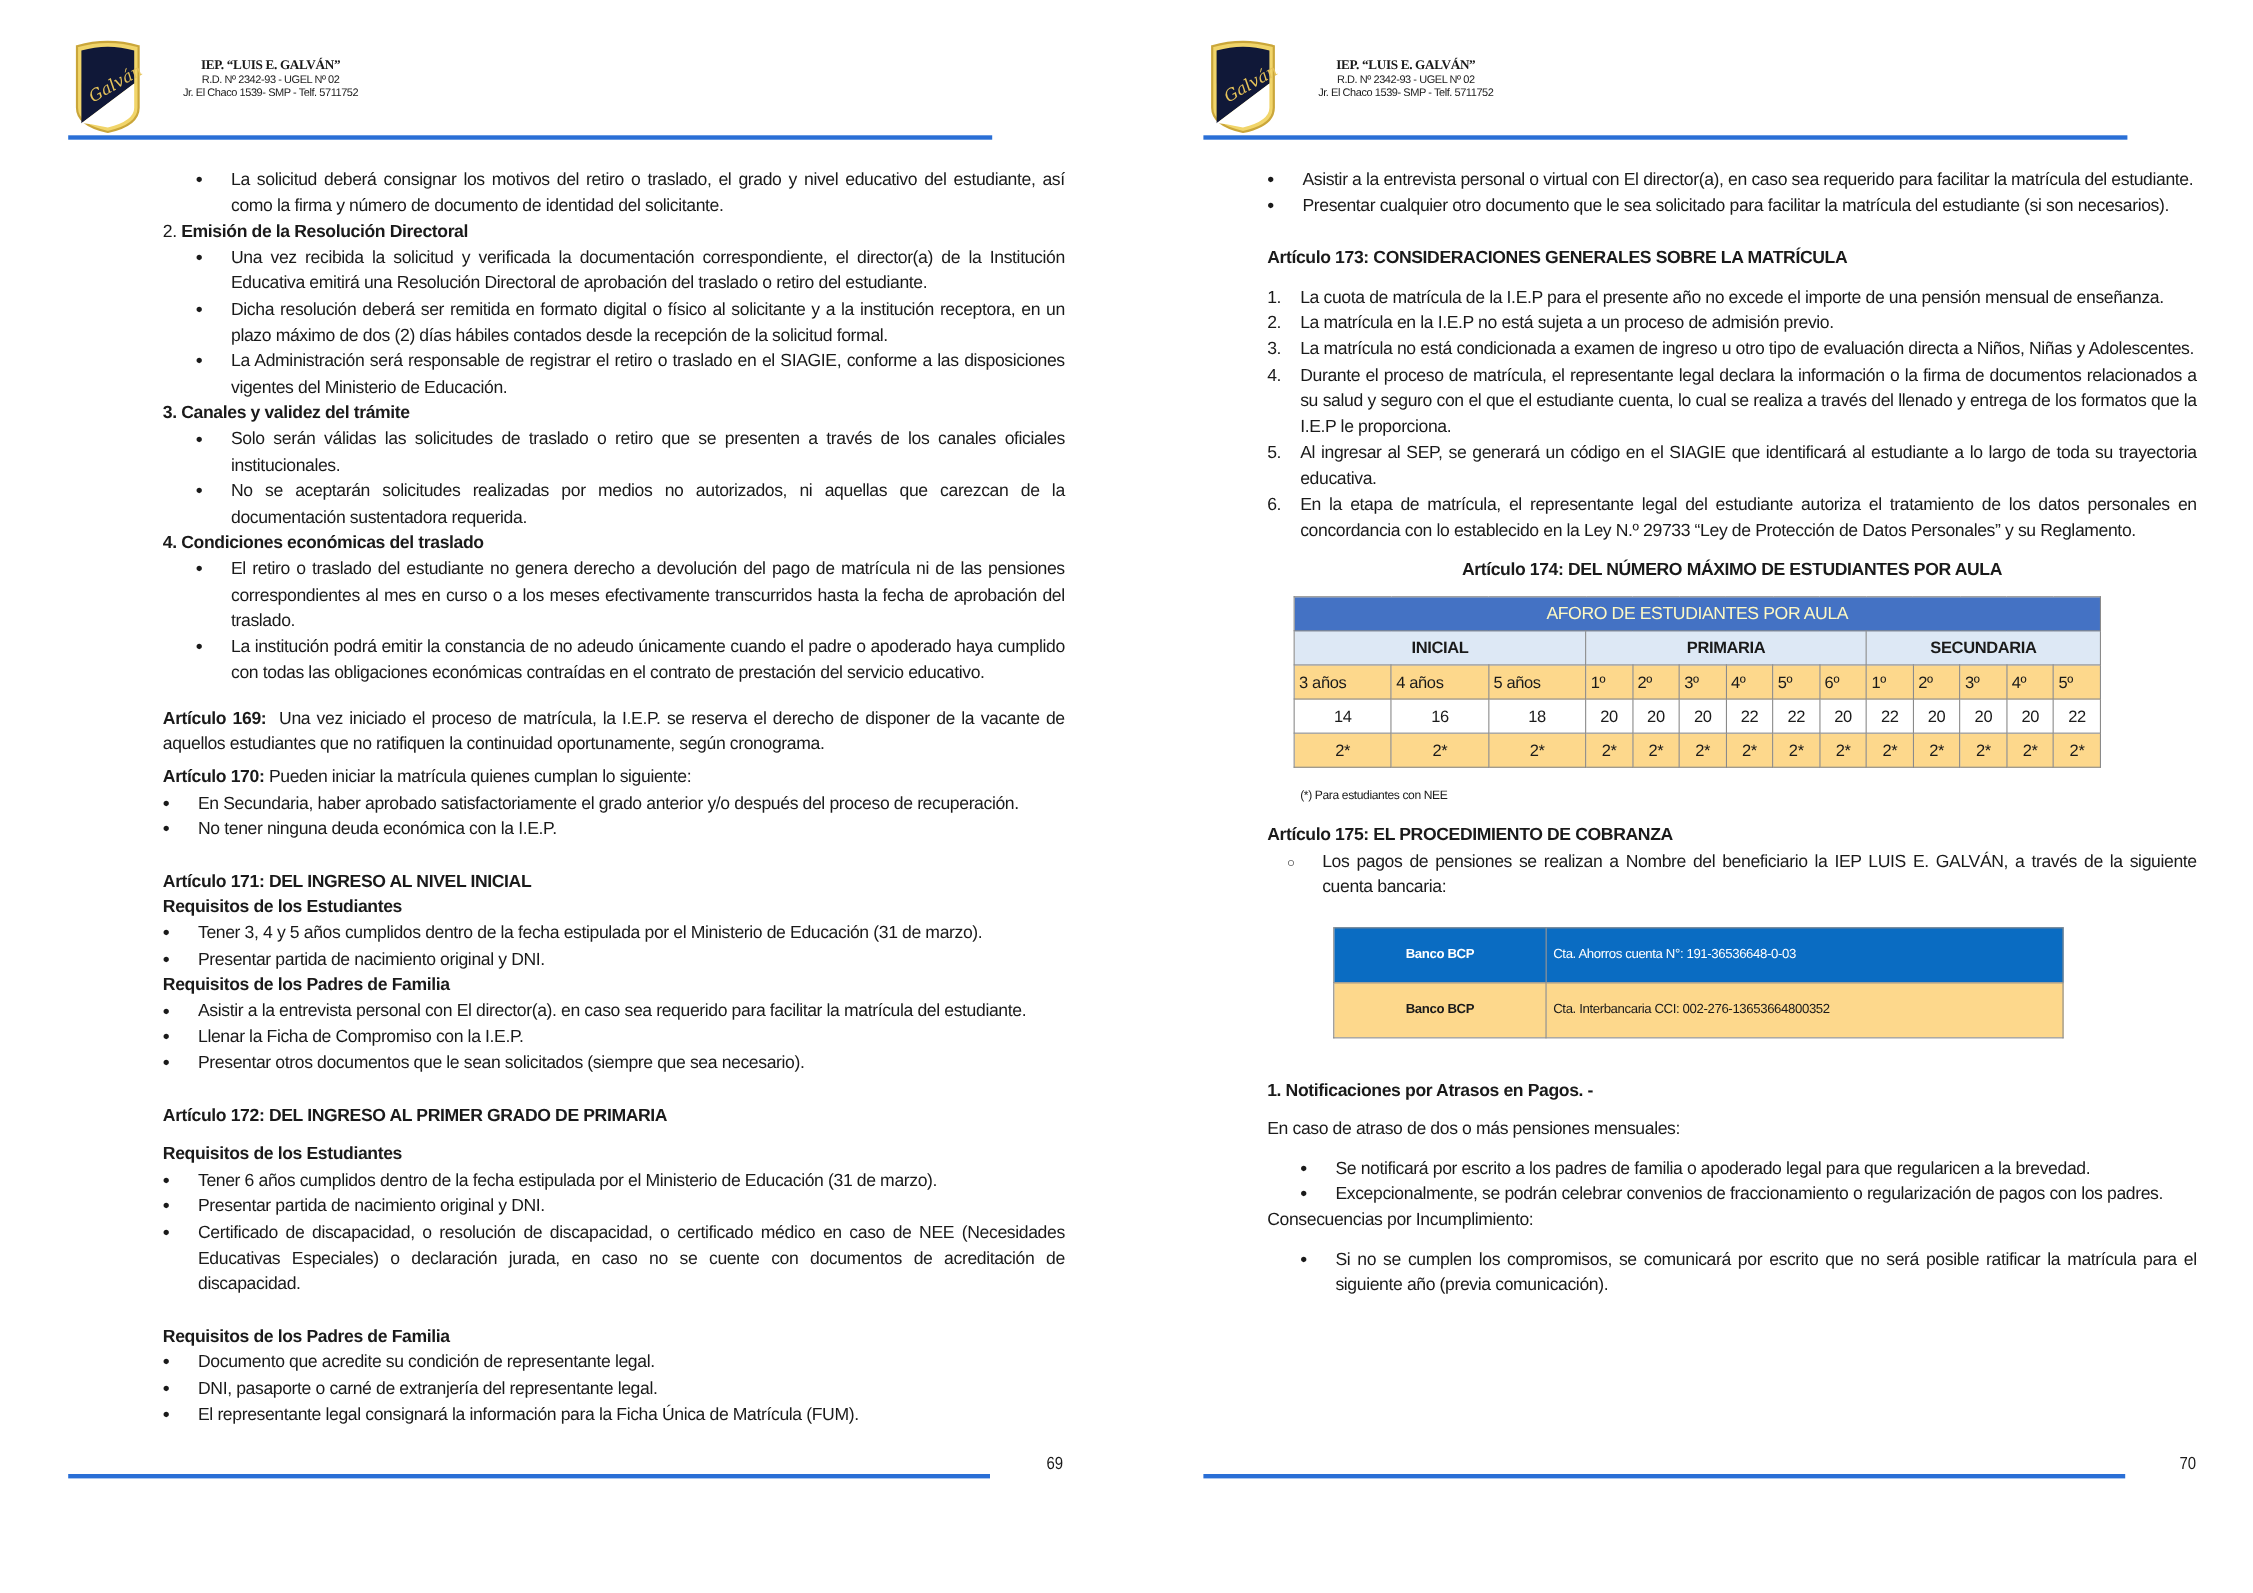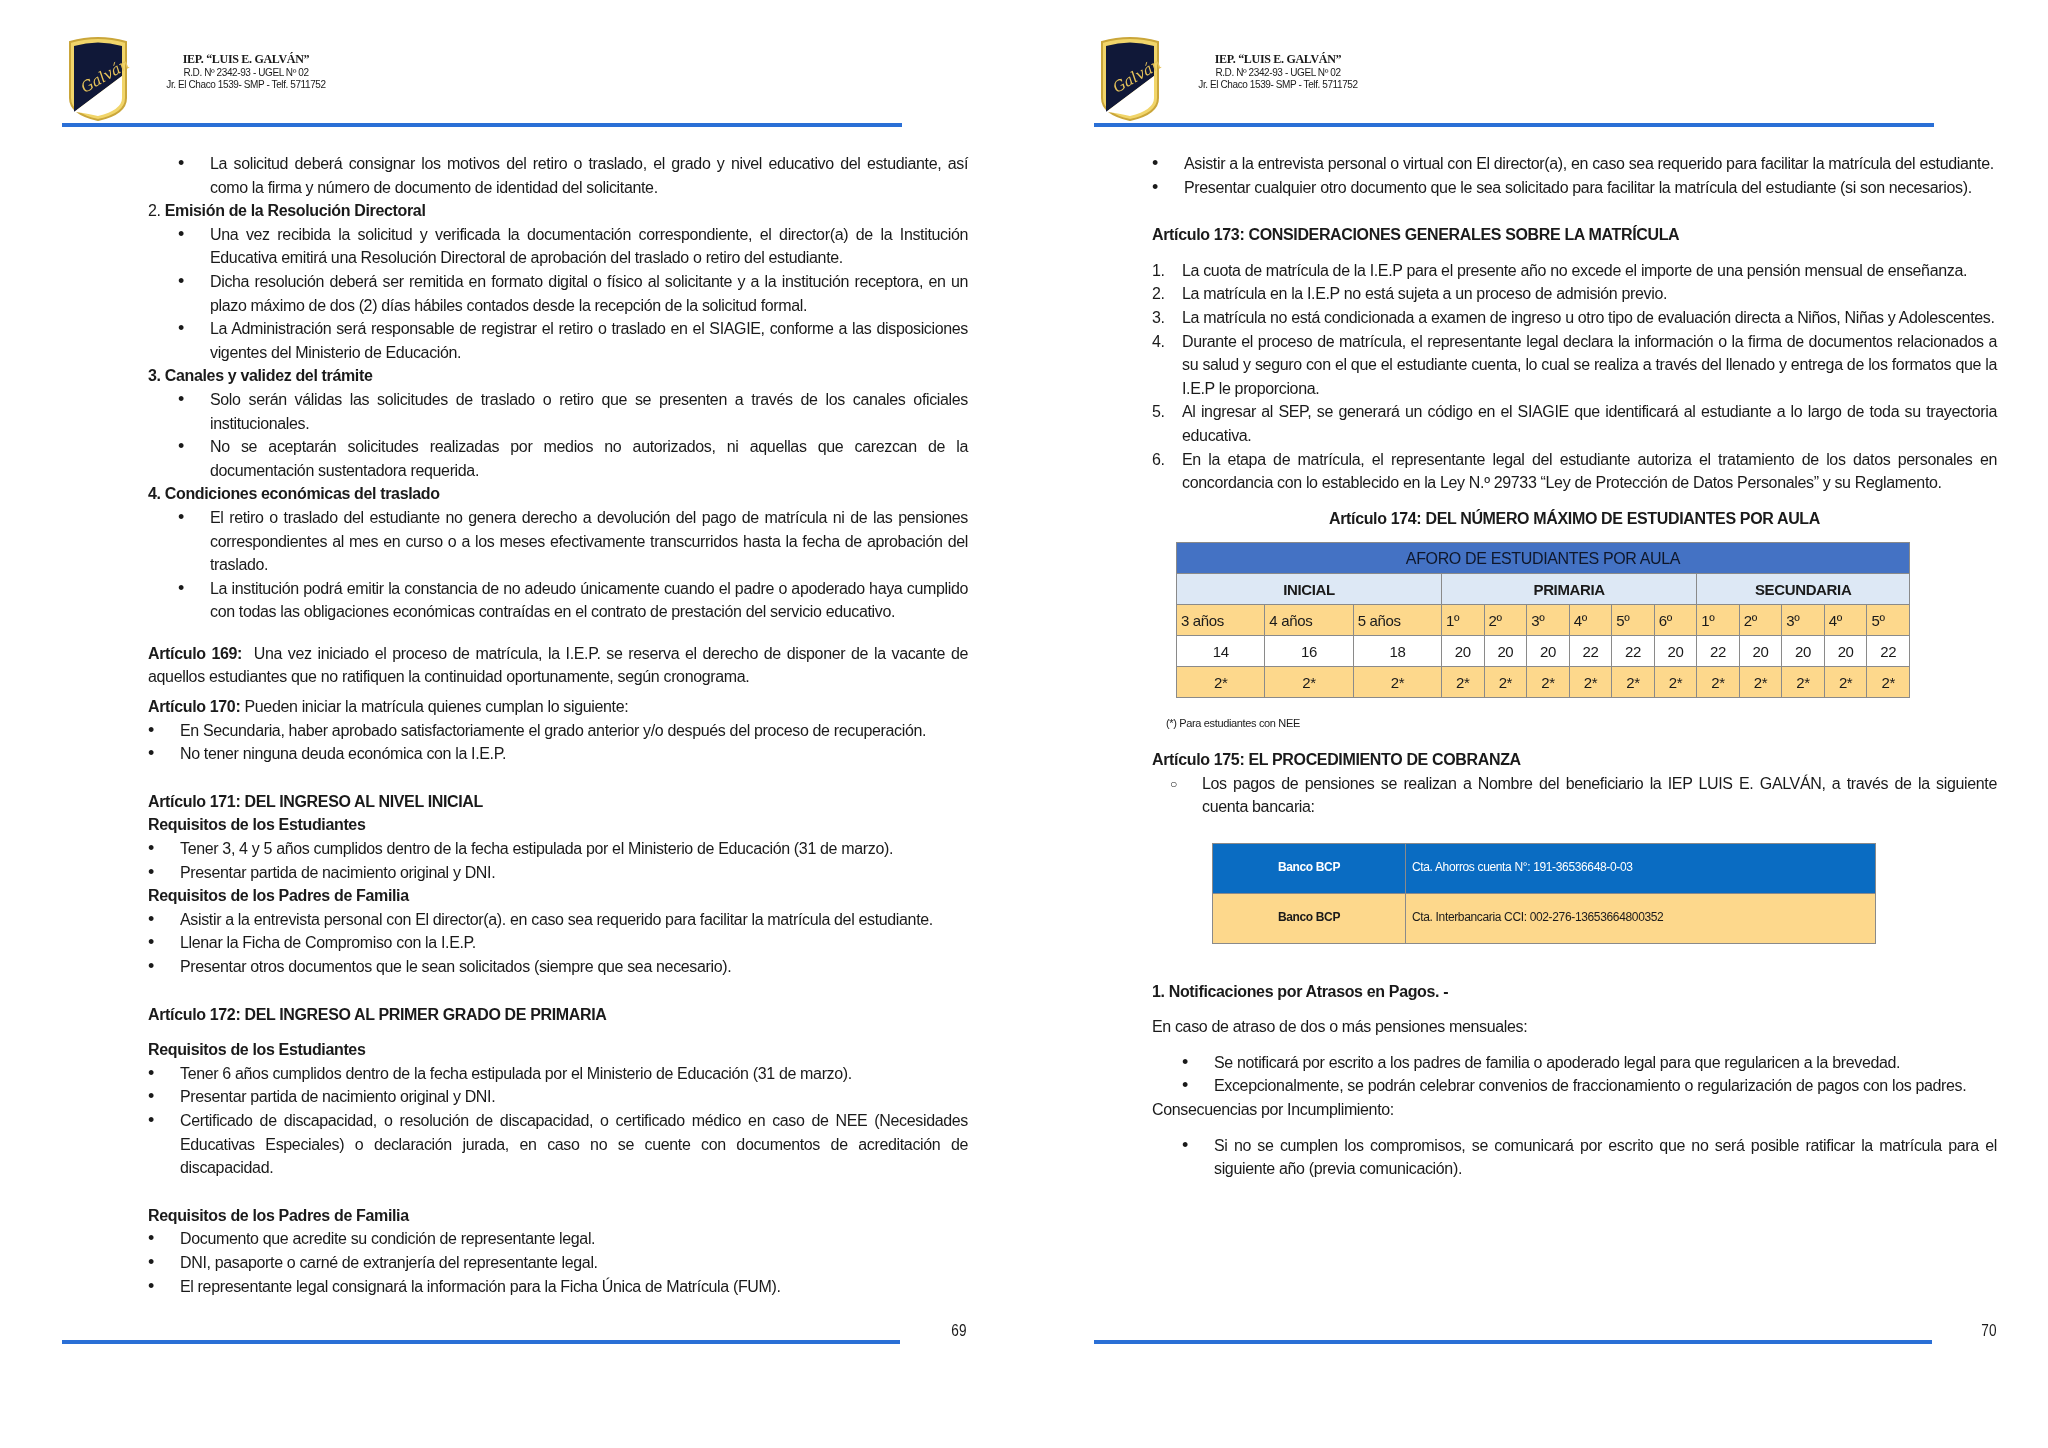--- a/index.html
+++ b/index.html
@@ -38,26 +38,26 @@
   .circ > li::before { content: "○"; position: absolute; left: 18px; font-size: 12px; top: 1px; }
   .bl2 > li { padding-left: 62px; }
   .bl2 > li::before { content: "•"; position: absolute; left: 30px; font-size: 18px; }
 
   .gap6 { height: 6px; } .gap12 { height: 12px; } .gap18 { height: 18px; } .gap24 { height: 24px; }
 
   .center { text-align: center; }
 
   table.aforo { border-collapse: collapse; width: 734px; margin-left: 24px; font-family: "Liberation Sans", sans-serif; font-size: 15px; }
   table.aforo td { border: 1px solid #8a8a8a; height: 30px; padding: 0 4px; }
-  .t-title { background: #4472c4; color: #0f172a; text-align: center; font-size: 16px; }
+  .t-title { background: #4472c4; color: #fef9c3; text-align: center; font-size: 16px; }
   .t-level { background: #dde8f5; text-align: center; font-weight: bold; }
   .t-grade { background: #fdd88c; }
   .t-val { background: #fff; text-align: center; }
   .t-nee { background: #fdd88c; text-align: center; }
-  .note { font-size: 11px; margin-top: 14px; margin-left: 14px; }
+  .note { font-size: 11px; margin-top: 14px; margin-left: 30px; }
 
   table.bank { border-collapse: collapse; width: 664px; margin-left: 60px; font-size: 12px; }
   table.bank td { border: 1px solid #8a8a8a; height: 49px; padding: 0 6px; }
   .bank-r1 { background: #0a6cc2; color: #fff; }
   .bank-r2 { background: #fdd88c; }
   .bank-name { width: 180px; text-align: center; font-weight: bold; }
 </style>
 </head>
 <body>
 

